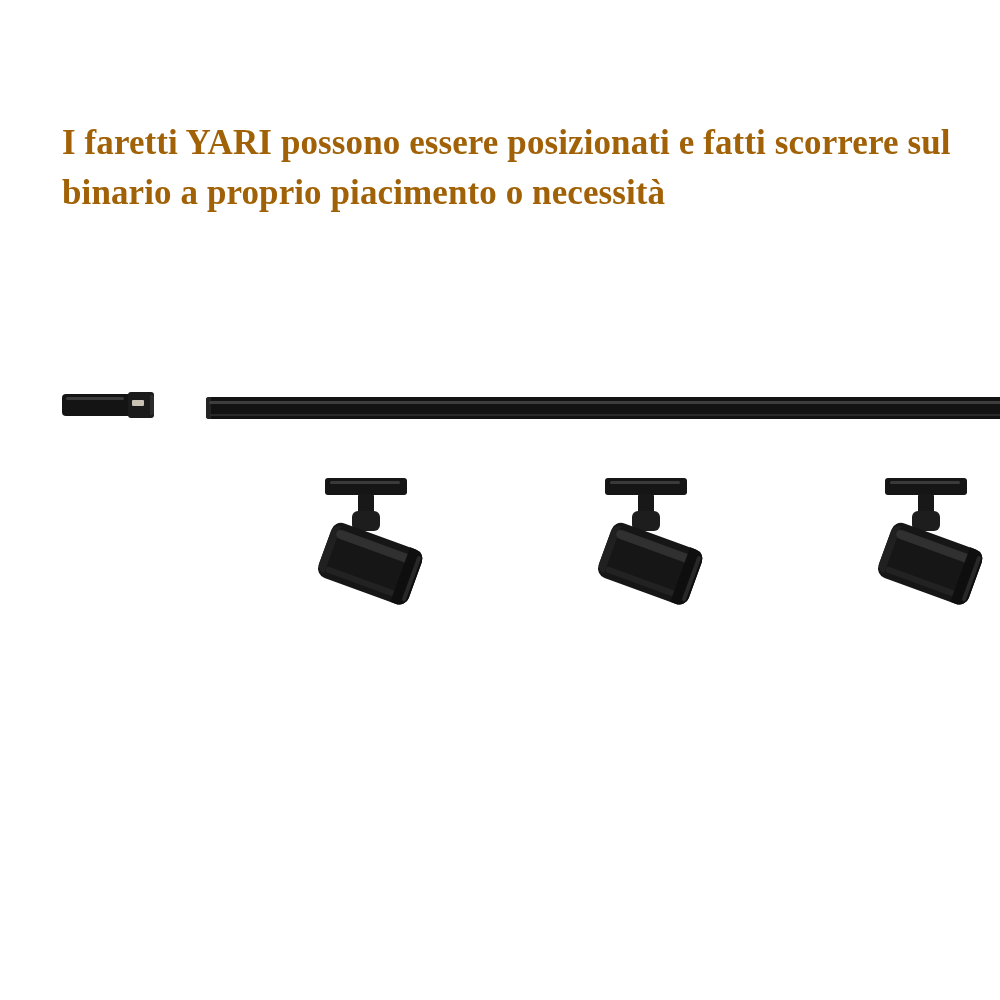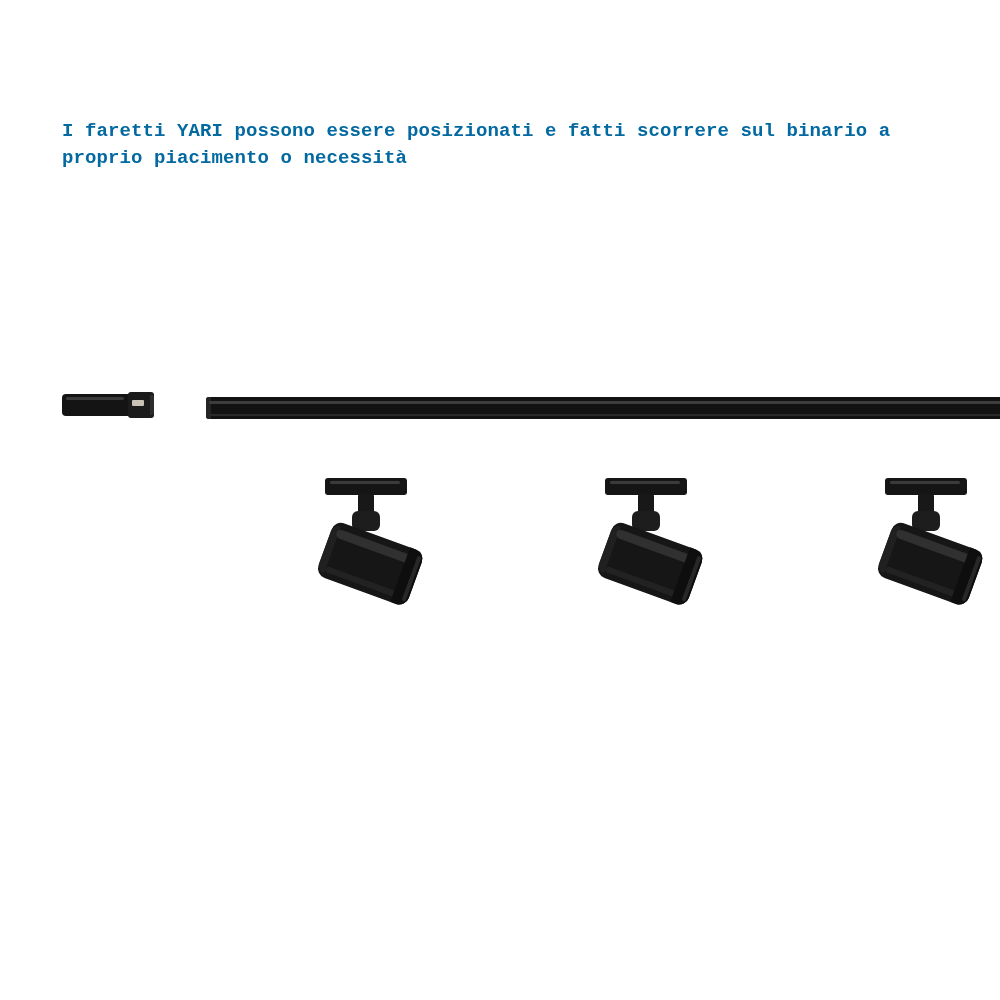--- a/index.html
+++ b/index.html
@@ -20,25 +20,25 @@
     width: 1000px;
     height: 1000px;
   }
 
   
   .headline {
     position: absolute;
     left: 62px;
     top: 118px;
     width: 890px;
-    font-family: Liberation Mono, monospace;
+    font-family: Liberation Serif, serif;
     font-weight: bold;
-    font-size: 19px;
+    font-size: 35px;
     line-height: 1.42;
-    color: #0369a1;
+    color: #a16207;
     letter-spacing: 0.1px;
   }
 
   
   .illustration {
     position: absolute;
     left: 0;
     top: 330px;
     width: 1000px;
     height: 360px;

